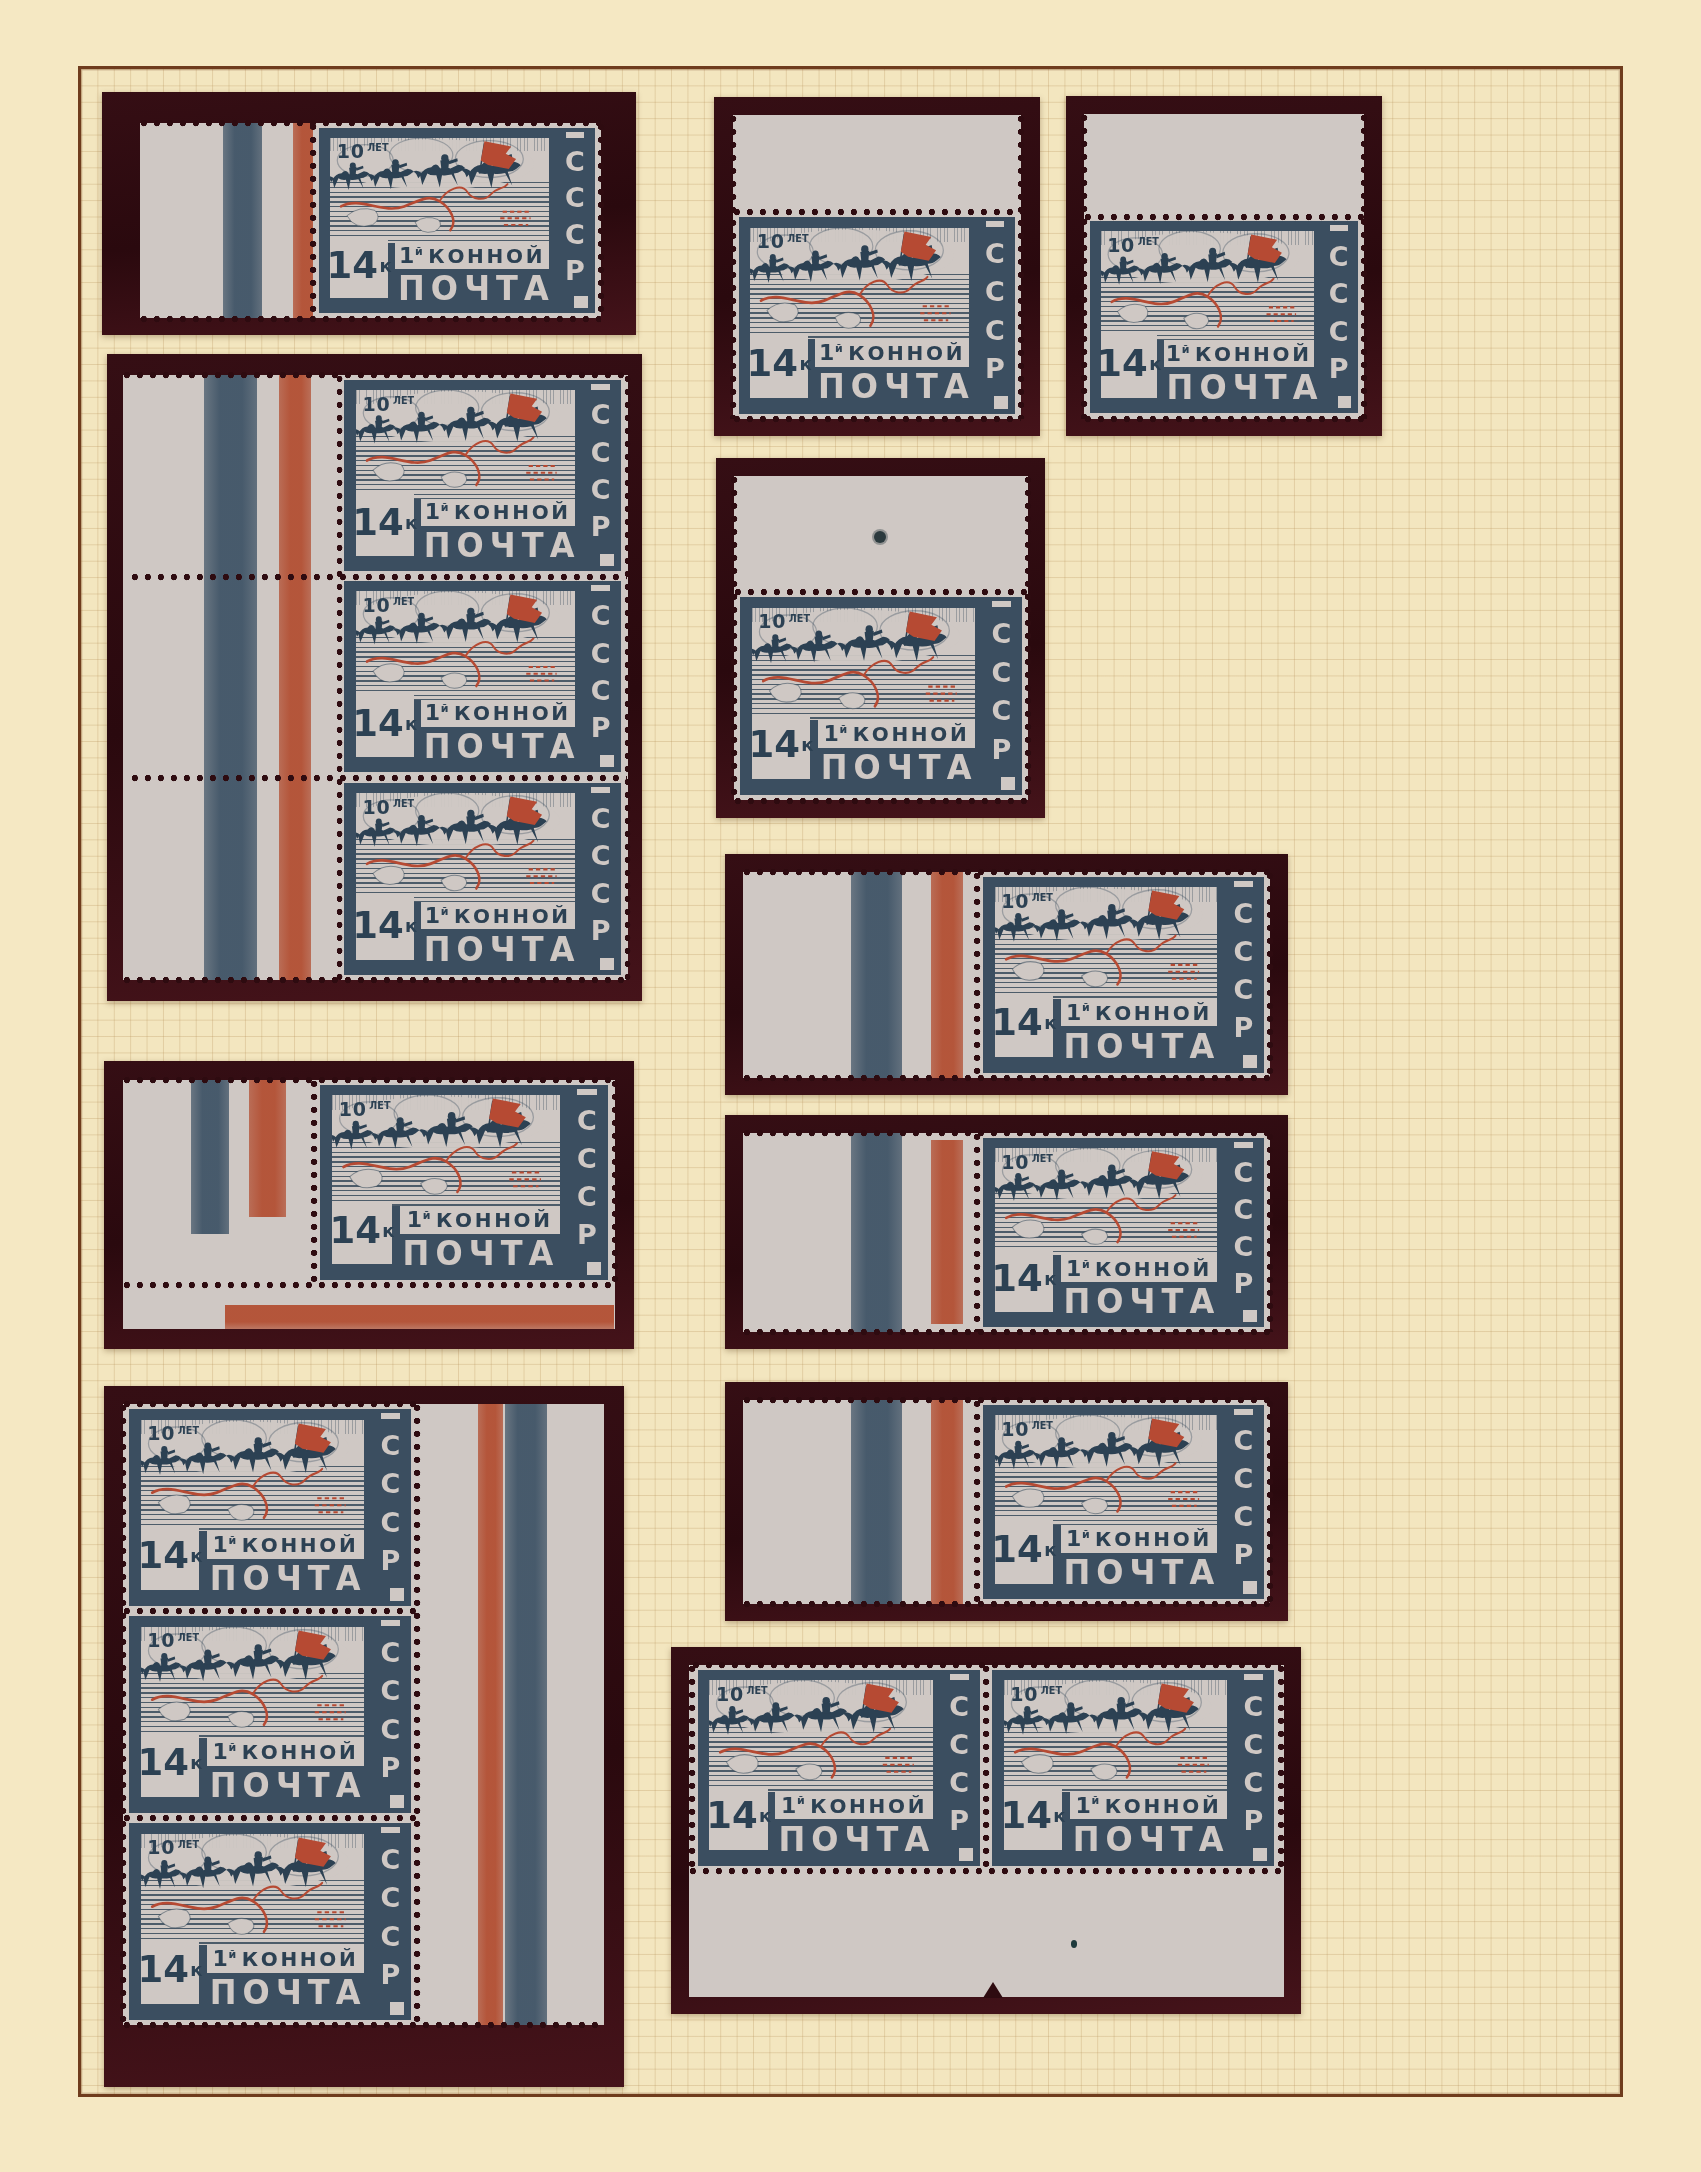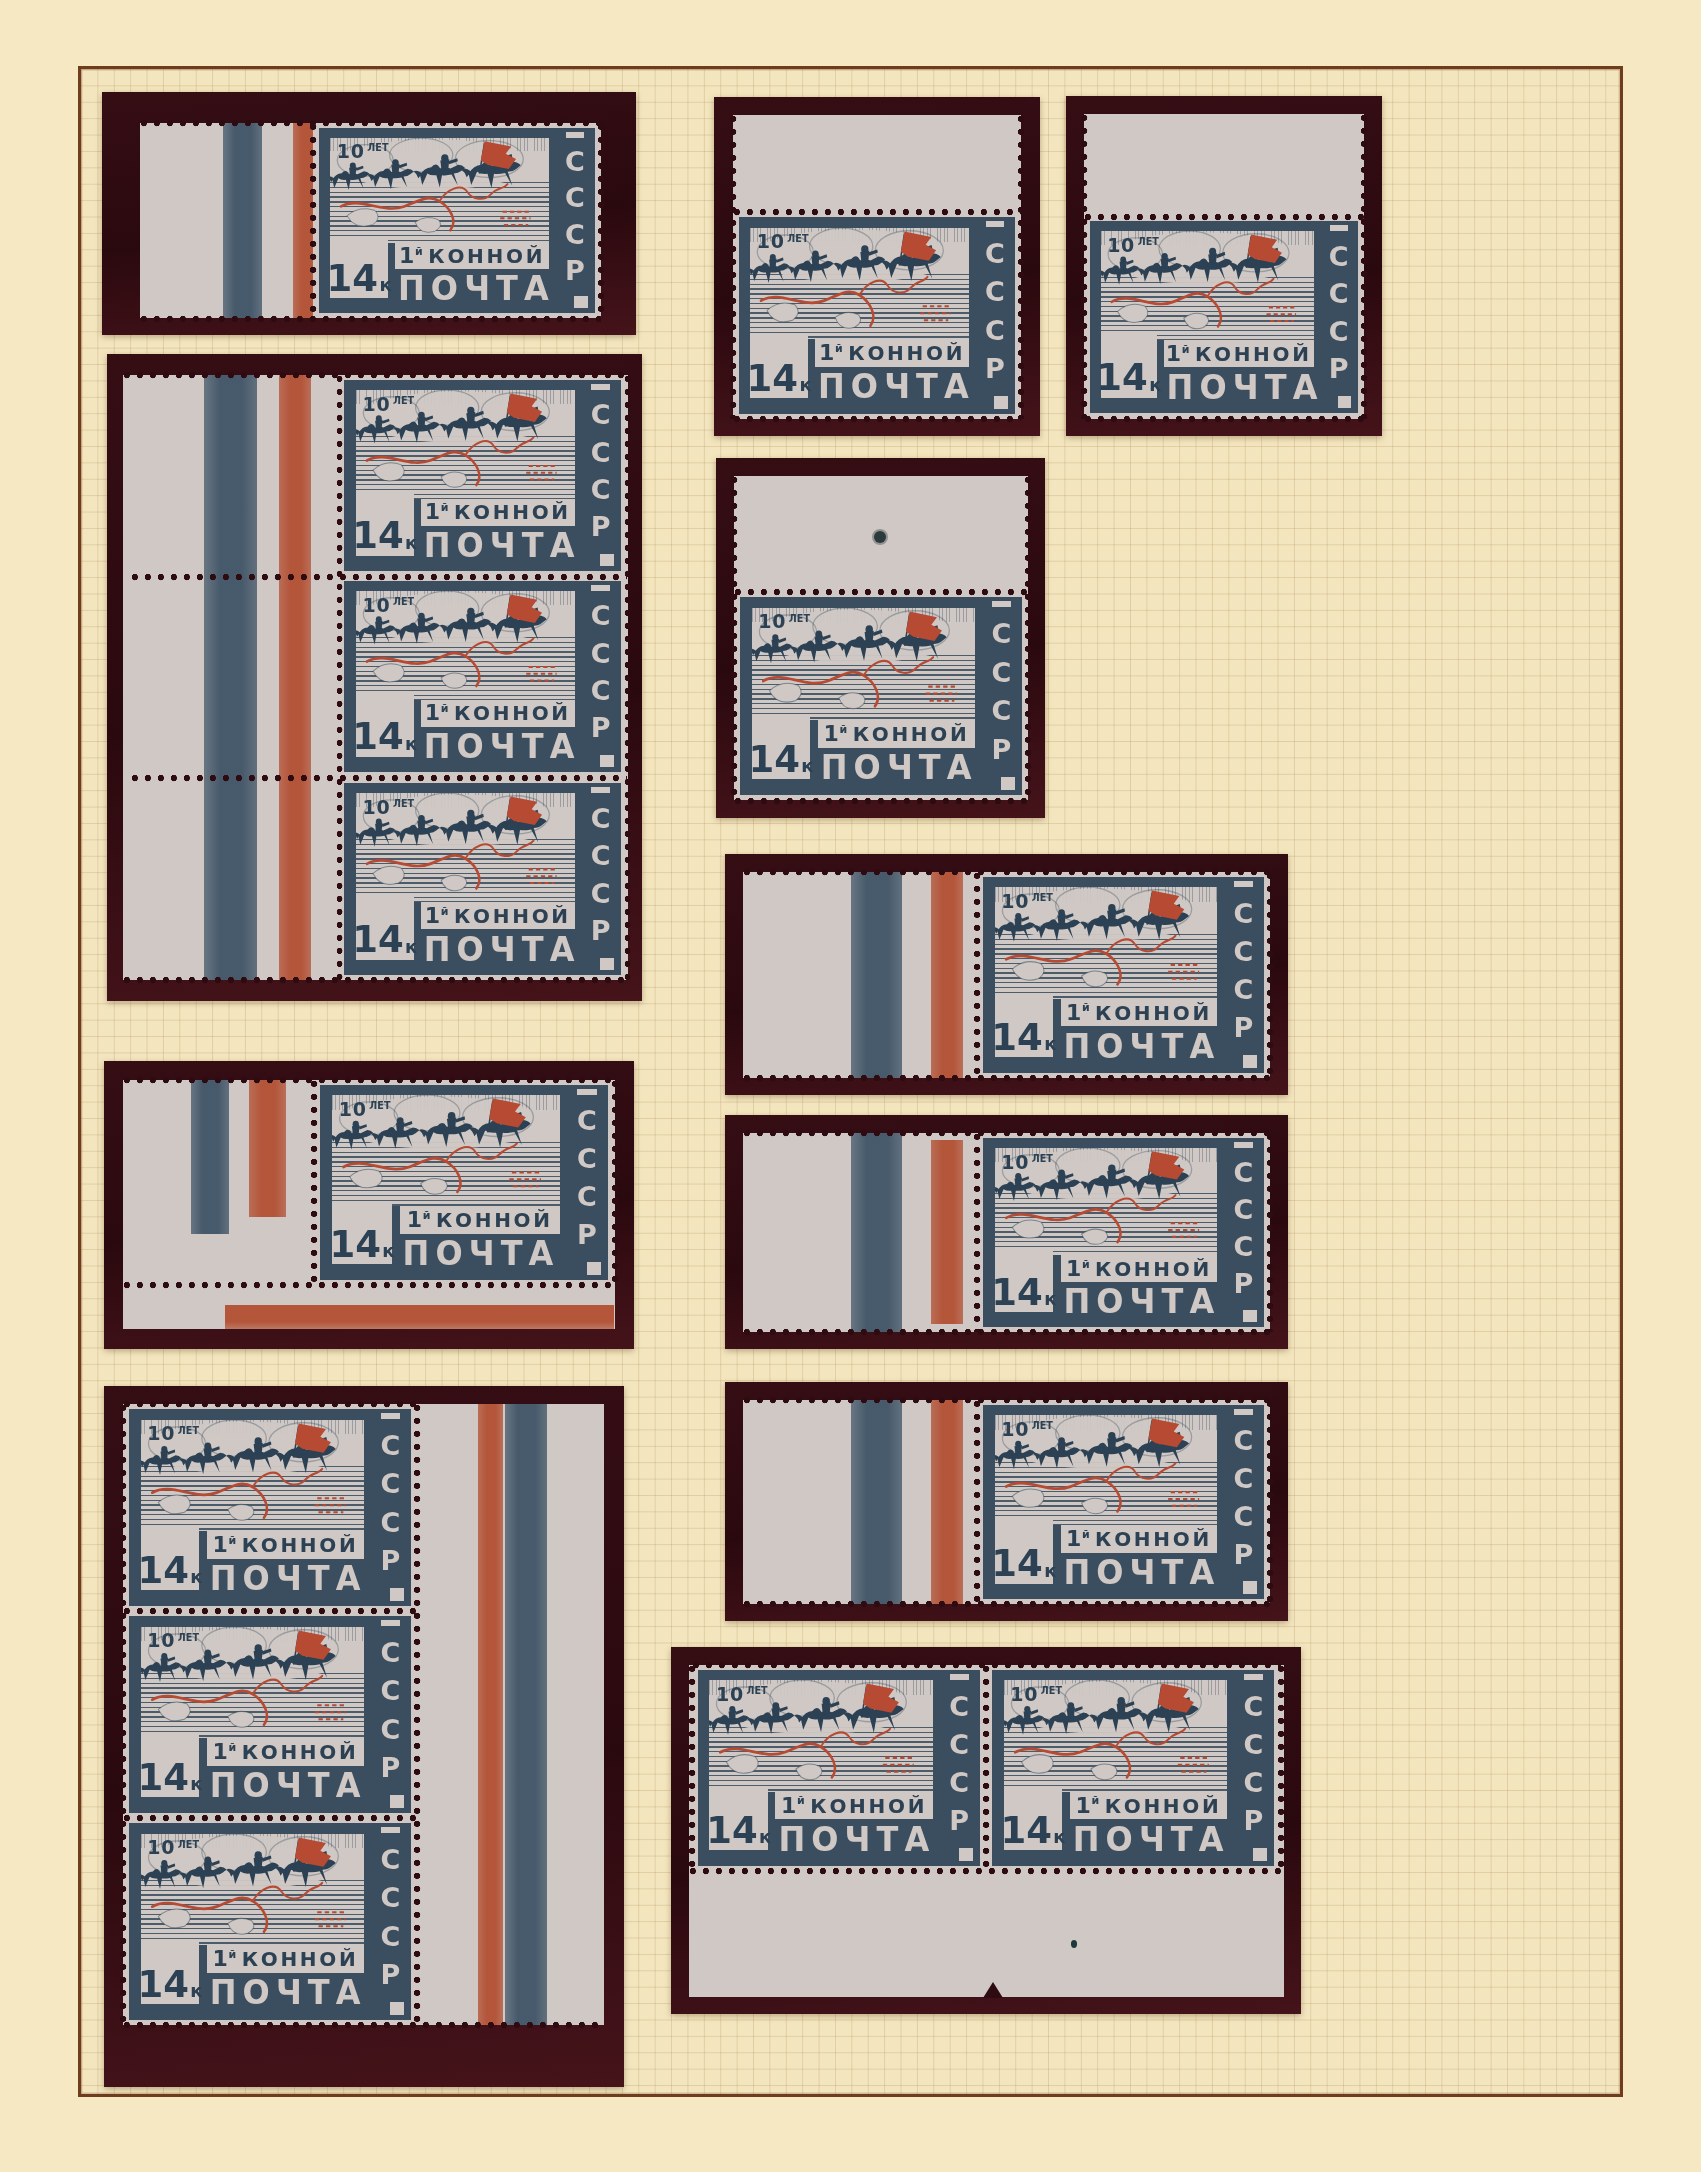--- a/index.html
+++ b/index.html
@@ -50,21 +50,21 @@
 
   .anniv{position:absolute;left:3%;top:2.5%;color:var(--ink,#2c4153);font-weight:bold;z-index:3;}
   .anniv .b{font-size:19px;letter-spacing:0.7px;}
   .anniv .s{font-size:9.6px;vertical-align:6.8px;margin-left:2.7px;}
   .konnoy{position:absolute;left:28.5%;top:61.5%;width:53.5%;height:13.5%;background:var(--paper,#cfc8c4);
     display:flex;align-items:center;justify-content:center;color:var(--ink,#2c4153);font-weight:bold;}
   .konnoy .p{font-size:22px;line-height:1;}
   .konnoy .su{font-size:11px;margin:-9.6px 5.5px 0 0.7px;line-height:1;}
   .konnoy .w{font-size:20px;letter-spacing:2.7px;line-height:1;}
   .vbox{position:absolute;left:6%;top:59%;width:20%;height:31%;background:var(--paper,#cfc8c4);
-    display:flex;align-items:flex-end;justify-content:center;color:var(--ink,#2c4153);font-weight:bold;
+    display:flex;align-items:center;justify-content:center;color:var(--ink,#2c4153);font-weight:bold;
     padding-bottom:4.1px;box-sizing:border-box;}
   .vbox .b{font-size:37px;line-height:.82;}
   .vbox .s{font-size:18px;line-height:1;margin-left:1.4px;}
   .pochta{position:absolute;left:29.5%;top:76%;color:var(--paper,#cfc8c4);font-weight:bold;font-size:32px;
     letter-spacing:6.1px;line-height:1;transform:scaleY(1.08);transform-origin:left top;white-space:nowrap;}
   .cccp{position:absolute;right:3.8%;top:4.5%;bottom:5%;width:10.5%;display:flex;flex-direction:column;
     align-items:center;justify-content:space-between;color:var(--paper,#cfc8c4);font-weight:bold;}
   .cccp .bar-top{width:62%;height:6.1px;background:var(--paper,#cfc8c4);}
   .cccp .ltr{font-size:27px;line-height:.85;}
   .cccp .sq{width:13.7px;height:12.3px;background:var(--paper,#cfc8c4);align-self:flex-end;margin-right:2px;}

